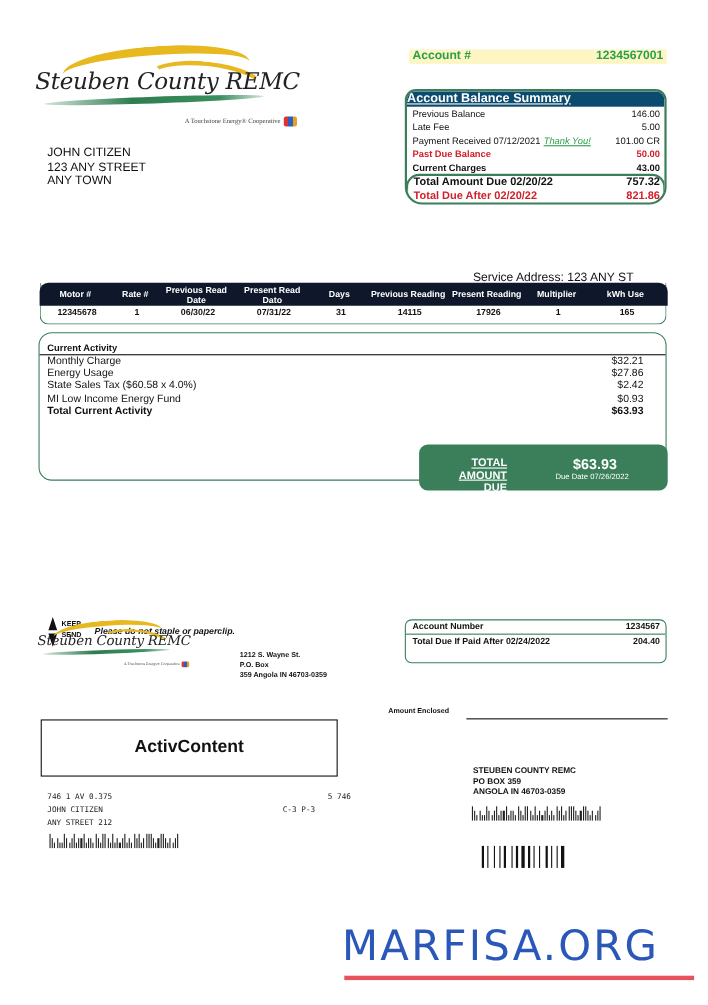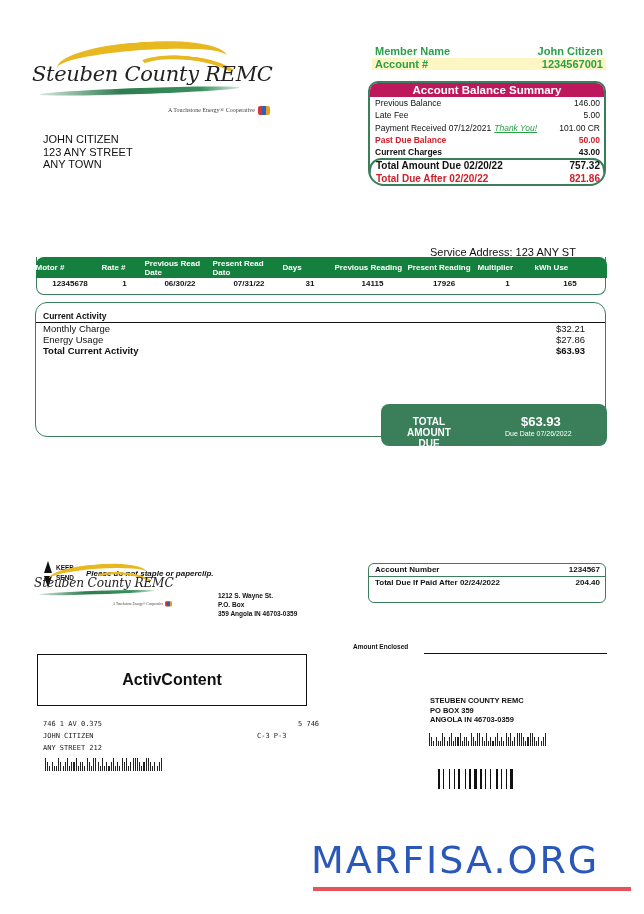--- a/index.html
+++ b/index.html
@@ -20,45 +20,45 @@
 
   .addr { font-size: 11px; line-height: 12.5px; color: #111; }
 
   
   .member { position: absolute; left: 372px; top: 45px; width: 234px; font-weight: bold; font-size: 11px; color: #2aa04a; }
   .member .row { display: flex; justify-content: space-between; padding: 0 3px; height: 12.5px; line-height: 12.5px; }
   .member .row.hl { background: #fdf6c3; }
 
   
   .abs-box { position: absolute; left: 368px; top: 81px; width: 238px; height: 105px; border: 2px solid #3a7f5a; border-radius: 10px 10px 16px 16px; overflow: hidden; }
-  .abs-box .title { background: #be185d; color: #fff; text-align: center; font-weight: bold; font-size: 11.5px; height: 14px; line-height: 14px; }
+  .abs-box .title { background: #0c4a6e; color: #fff; text-align: left; font-weight: bold; font-size: 11.5px; height: 14px; line-height: 14px; text-decoration: underline; }
   .abs-box .line { display: flex; justify-content: space-between; font-size: 8.5px; height: 12.3px; line-height: 12.3px; padding: 0 4px 0 5px; }
   .abs-box .line .ty { color: #2aa04a; font-style: italic; text-decoration: underline; margin-left: 3px; }
   .abs-box .red { color: #d0202a; font-weight: bold; }
   .abs-box .bold { font-weight: bold; }
   .abs-box .totals { position: absolute; left: -1px; right: -1px; top: 75px; height: 29px; border: 2px solid #3a7f5a; border-radius: 12px; }
   .abs-box .totals .line { font-size: 10px; height: 12.5px; line-height: 12.5px; font-weight: bold; padding: 0 3px 0 5px; }
 
   
   .service { position: absolute; left: 430px; top: 246px; font-size: 11px; }
   .meter { position: absolute; left: 36px; top: 257px; width: 570px; height: 38px; border: 1.5px solid #3a7f5a; border-top: none; border-radius: 0 0 8px 8px; }
-  .meter .head { display: grid; background: #15803d; border-radius: 8px 8px 0 0; height: 21px; color: #fff; font-weight: bold; font-size: 8px; align-items: center; line-height: 9px; margin: 0 -1.5px; }
+  .meter .head { display: grid; background: #0f172a; border-radius: 8px 8px 0 0; height: 21px; color: #fff; font-weight: bold; font-size: 8px; text-align: center; align-items: center; line-height: 9px; margin: 0 -1.5px; }
   .meter .vals { display: grid; font-weight: bold; font-size: 8px; text-align: center; height: 11px; line-height: 11px; }
   .grid9 { grid-template-columns: 66px 43px 68px 70px 52px 73px 70px 57px 68px; }
 
   
   .activity { position: absolute; left: 35px; top: 302px; width: 571px; height: 135px; border: 1.5px solid #3a7f5a; border-radius: 12px; }
   .activity .hdr { position: absolute; left: 7px; top: 8px; font-size: 8.5px; font-weight: bold; }
   .activity .rule { position: absolute; left: 0; right: 0; top: 19px; height: 1px; background: #111; }
   .activity .items { position: absolute; left: 7px; top: 20px; right: 20px; }
   .activity .it { display: flex; justify-content: space-between; font-size: 9.5px; height: 11.2px; line-height: 11.2px; }
   .activity .it.b { font-weight: bold; }
 
   .total-due { position: absolute; left: 381px; top: 404px; width: 226px; height: 42px; background: #3a7f5a; border-radius: 8px; color: #fff; font-weight: bold; }
-  .total-due .lbl { position: absolute; left: 16px; top: 12px; width: 64px; text-align: center; font-size: 10px; line-height: 11px; }
+  .total-due .lbl { position: absolute; left: 16px; top: 12px; width: 64px; text-align: right; font-size: 10px; line-height: 11px; text-decoration: underline; }
   .total-due .amt { position: absolute; left: 140px; top: 10px; font-size: 13px; }
   .total-due .dd { position: absolute; left: 124px; top: 26px; font-size: 7px; font-weight: normal; height: 7px; overflow: hidden; }
 
   
   .keep { position: absolute; left: 44px; top: 531px; width: 180px; height: 30px; margin-top: 30px; }
   .keep .arr-up { position: absolute; left: 0; top: 0; width: 0; height: 0; border-left: 4px solid transparent; border-right: 4px solid transparent; border-bottom: 12px solid #111; }
   .keep .arr-dn { position: absolute; left: 0; top: 15px; width: 0; height: 0; border-left: 4px solid transparent; border-right: 4px solid transparent; border-top: 12px solid #111; }
   .keep .kw { position: absolute; left: 12px; top: 2px; font-size: 6.5px; font-weight: bold; line-height: 9.5px; }
   .keep .note { position: absolute; left: 42px; top: 8px; font-size: 8px; font-weight: bold; font-style: italic; white-space: nowrap; }
 
@@ -99,24 +99,20 @@
   <div class="tag"><span>A Touchstone Energy® Cooperative</span><span class="tag-icon"></span></div>
 </div>
 
 <div class="abs addr" style="left:43px;top:133px;">
   <div>JOHN CITIZEN</div>
   <div>123 ANY STREET</div>
   <div>ANY TOWN</div>
 </div>
 
 <div class="member">
-  <div class="row">
-    <span>Member Name</span>
-    <span>John Citizen</span>
-  </div>
   <div class="row hl">
     <span>Account #</span>
     <span>1234567001</span>
   </div>
 </div>
 
 <div class="abs-box">
   <div class="title">Account Balance Summary</div>
   <div class="line">
     <span>Previous Balance</span>
@@ -181,20 +177,28 @@
   <div class="rule"></div>
   <div class="items">
     <div class="it">
         <span>Monthly Charge</span>
         <span>$32.21</span>
       </div>
     <div class="it">
         <span>Energy Usage</span>
         <span>$27.86</span>
       </div>
+    <div class="it">
+        <span>State Sales Tax ($60.58 x 4.0%)</span>
+        <span>$2.42</span>
+      </div>
+    <div class="it">
+        <span>MI Low Income Energy Fund</span>
+        <span>$0.93</span>
+      </div>
     <div class="it b">
         <span>Total Current Activity</span>
         <span>$63.93</span>
       </div>
   </div>
 </div>
 
 <div class="total-due">
   <div class="lbl">
     <div>TOTAL</div>

